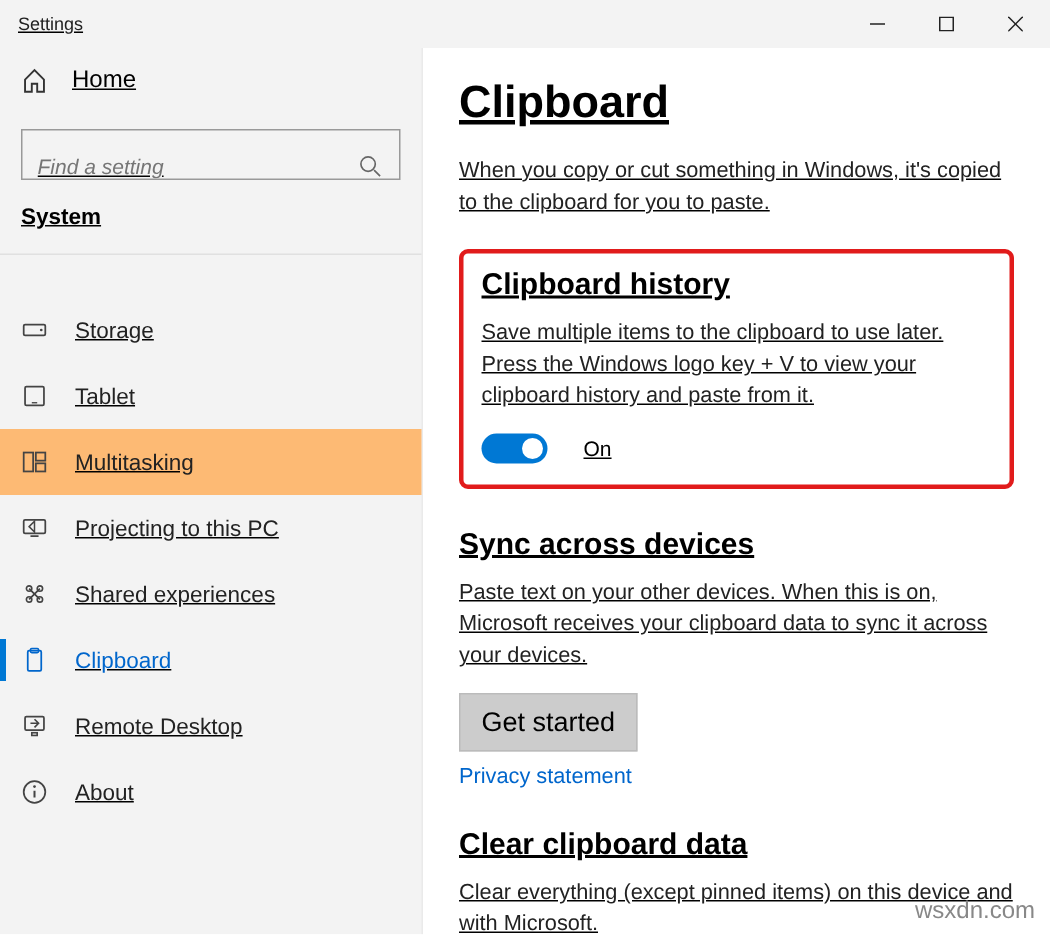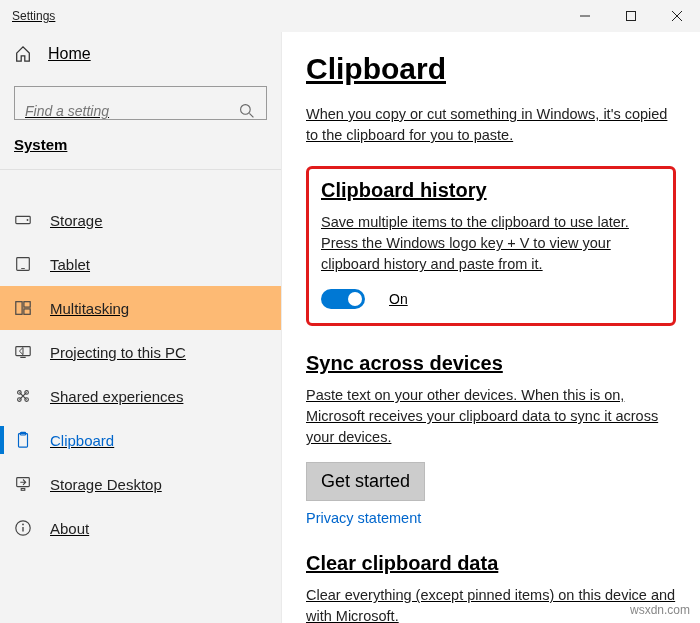--- a/index.html
+++ b/index.html
@@ -121,21 +121,21 @@
     display: inline-block;
     background: #ccc;
     border: 1px solid #bbb;
     padding: 8px 14px;
     font-size: 18px;
     margin-top: 14px;
   }
   .link { color: #0066cc; font-size: 14.5px; display: inline-block; margin-top: 9px; }
   .watermark {
     position: absolute; bottom: 6px; right: 10px;
-    font-size: 12px; color: #888; margin-top: 20px;
+    font-size: 16px; color: #888; margin-top: 20px;
   }
 </style>
 </head>
 <body>
 
 <div class="window">
   <div class="titlebar">
     <span class="title">Settings</span>
     <span class="spacer"></span>
     <div class="sysbtn">
@@ -249,21 +249,21 @@
         </div>
 
         <div class="navitem">
           <span class="icon">
             <svg width="18" height="18" viewBox="0 0 20 20">
                 <rect x="3" y="3" width="14" height="10" rx="1" fill="none" stroke="#444" stroke-width="1.3"></rect>
                 <path d="M7 8 L13 8 M10 5 L13 8 L10 11" fill="none" stroke="#444" stroke-width="1.2"></path>
                 <rect x="8" y="15" width="4" height="2" fill="none" stroke="#444" stroke-width="1.2"></rect>
               </svg>
           </span>
-          <span>Storage Desktop</span>
+          <span>Remote Desktop</span>
         </div>
 
         <div class="navitem">
           <span class="icon">
             <svg width="18" height="18" viewBox="0 0 20 20">
                 <circle cx="10" cy="10" r="8" fill="none" stroke="#444" stroke-width="1.3"></circle>
                 <line x1="10" y1="9" x2="10" y2="14" stroke="#444" stroke-width="1.5"></line>
                 <circle cx="10" cy="6" r="1" fill="#444"></circle>
               </svg>
           </span>

